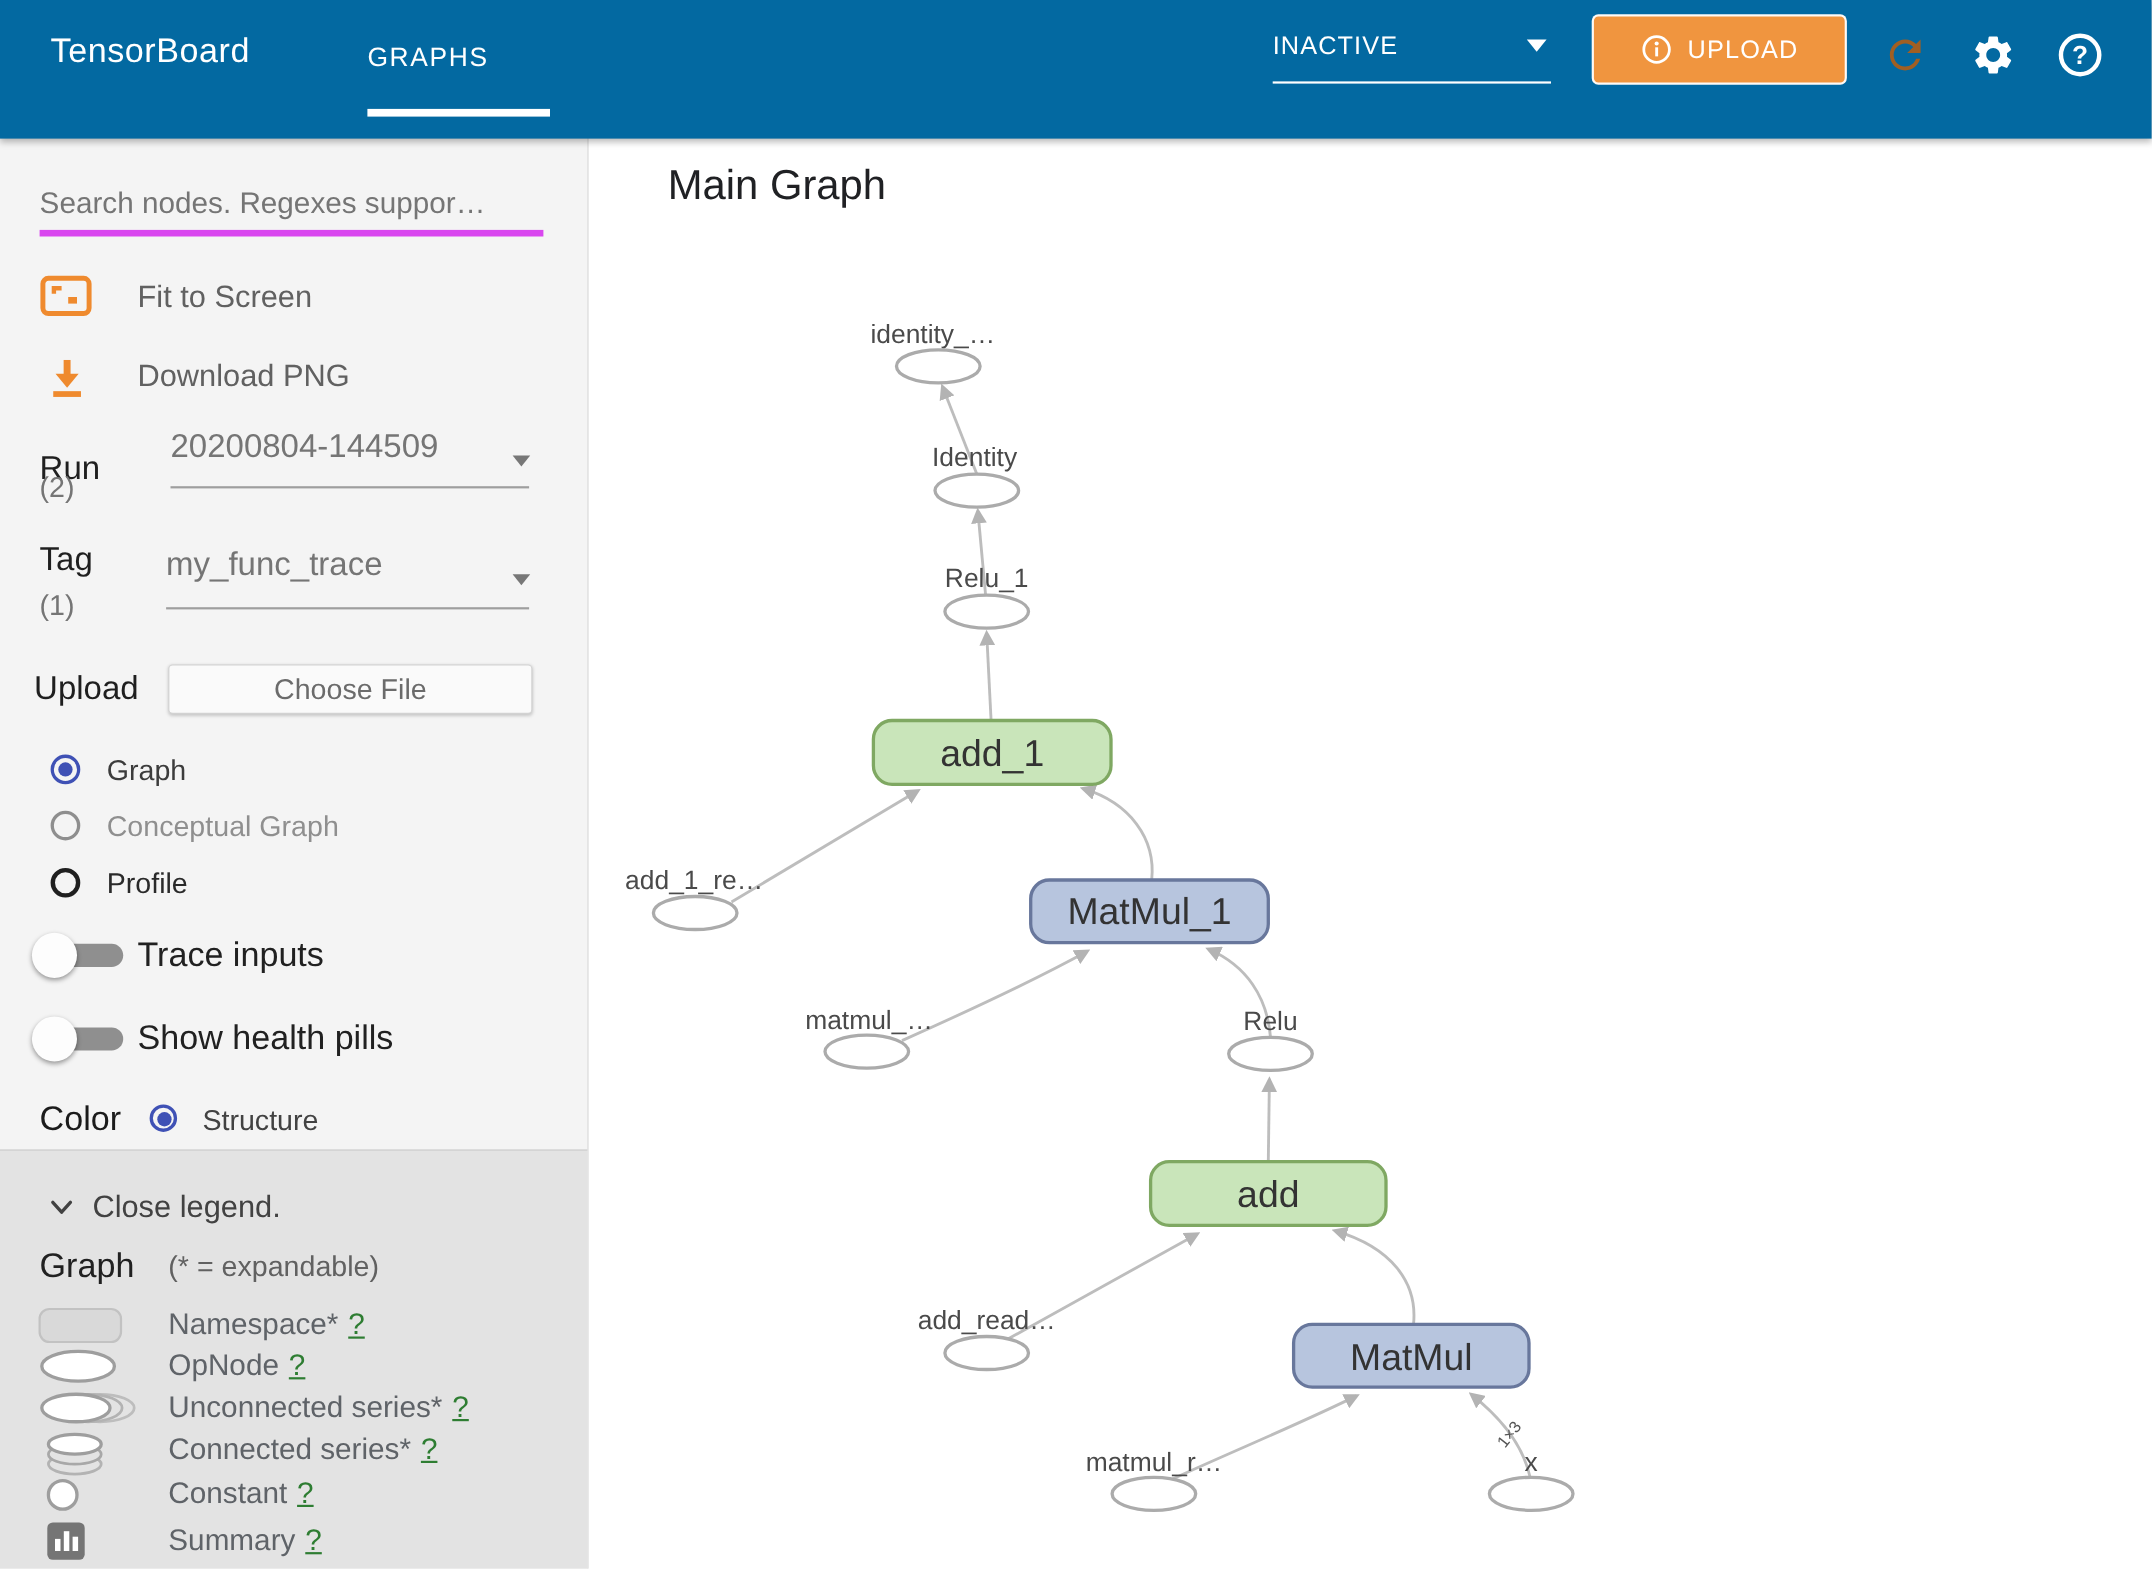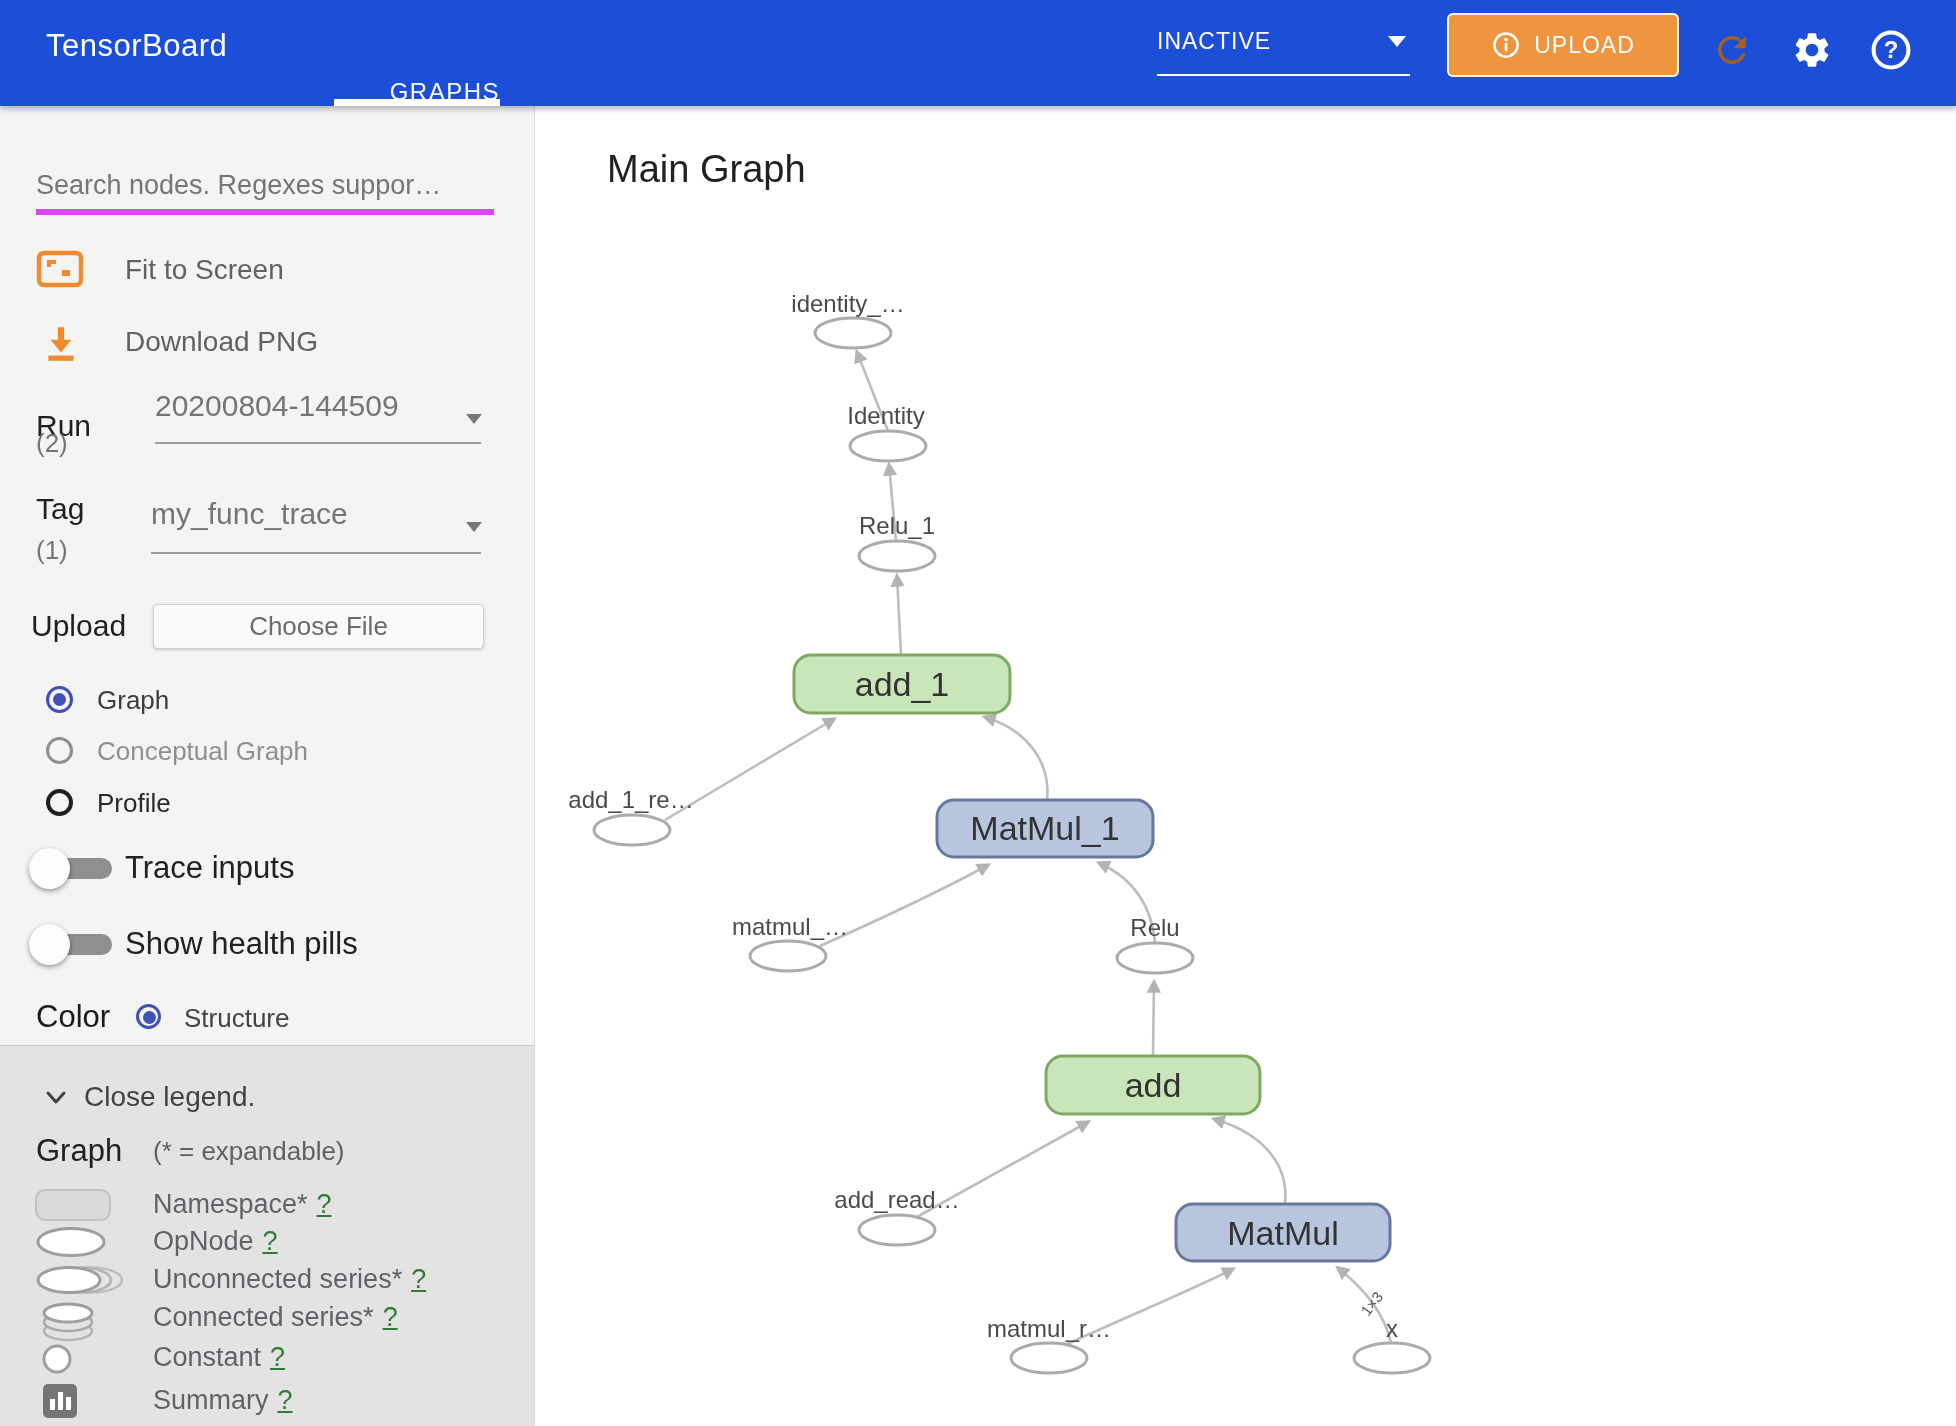--- a/index.html
+++ b/index.html
@@ -1,25 +1,25 @@
 <!DOCTYPE html>
 <html><head>
 <meta charset="utf-8">
 <style>
   html,body{margin:0;padding:0;width:1956px;height:1426px;overflow:hidden;
     font-family:"Liberation Sans",sans-serif;background:#fff;}
   *{box-sizing:border-box;}
   .abs{position:absolute;}
 
   
-  .header{position:absolute;left:0;top:0;width:1956px;height:106px;background:#1d4ed8;
+  .header{position:absolute;left:0;top:0;width:1956px;height:126px;background:#0369a1;
     box-shadow:0 3px 6px rgba(0,0,0,0.28);z-index:20;}
   .logo{position:absolute;left:46px;top:28px;font-size:31px;font-weight:500;color:#fff;letter-spacing:.5px;}
-  .tab{position:absolute;left:334px;top:0;width:166px;height:99px;line-height:106px;text-align:right;
-    color:#fff;font-size:24px;font-weight:500;letter-spacing:1.5px;cursor:pointer;margin-top:39px;}
+  .tab{position:absolute;left:334px;top:0;width:166px;height:99px;line-height:106px;text-align:left;
+    color:#fff;font-size:24px;font-weight:500;letter-spacing:1.5px;cursor:pointer;}
   .tab-underline{position:absolute;left:334px;top:99px;width:166px;height:7px;background:#fff;}
   .mode{position:absolute;left:1157px;top:28px;width:253px;height:48px;cursor:pointer;}
   .mode-label{position:absolute;left:0;top:0;color:#fff;font-size:23px;font-weight:500;letter-spacing:1px;}
   .mode-underline{position:absolute;left:0;bottom:0;width:253px;height:2px;background:#fff;}
   .mode-caret{position:absolute;right:4px;top:8px;width:0;height:0;
     border-left:9px solid transparent;border-right:9px solid transparent;border-top:11px solid #fff;}
   .upload-btn{position:absolute;left:1447px;top:13px;width:232px;height:64px;background:#f0953f;
     border:2px solid rgba(255,255,255,0.95);border-radius:6px;display:flex;align-items:center;
     justify-content:center;gap:13px;cursor:pointer;padding:0;}
   .upload-btn span{color:#fff;font-size:23px;font-weight:500;letter-spacing:1px;font-family:"Liberation Sans",sans-serif;}

